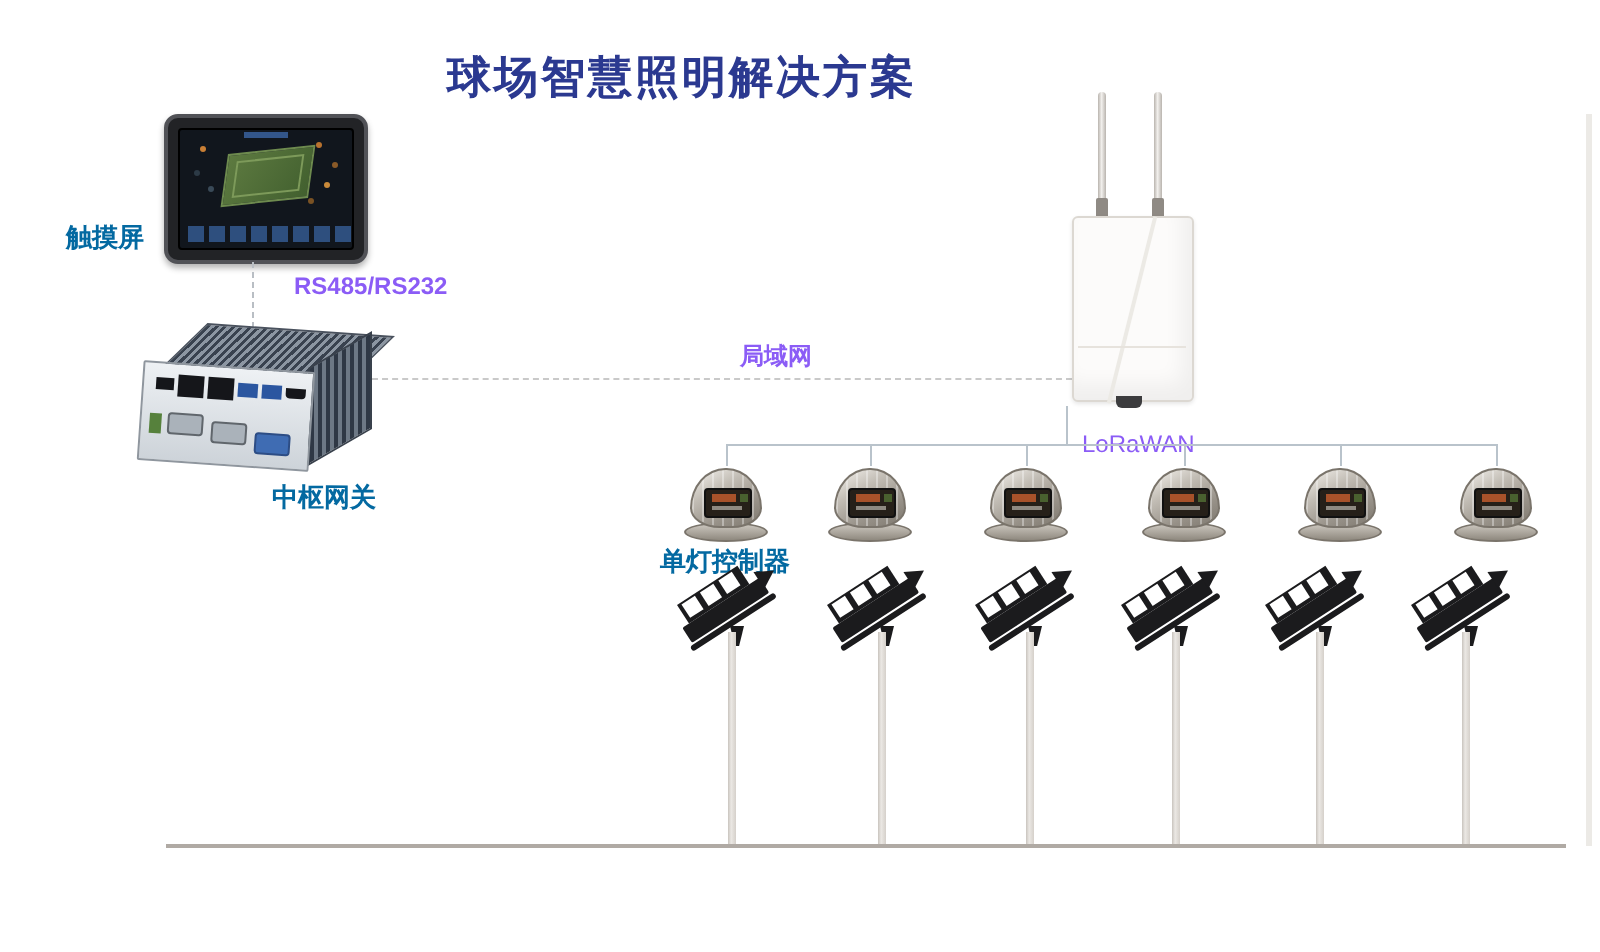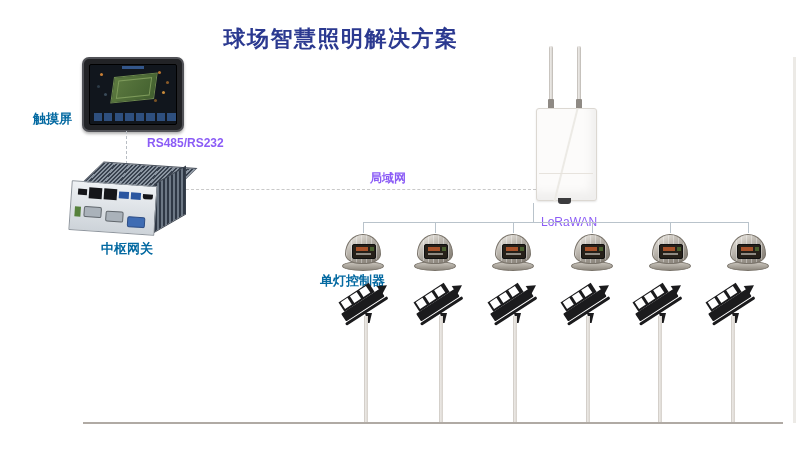--- a/index.html
+++ b/index.html
@@ -7,25 +7,25 @@
           font-family:"Liberation Sans","DejaVu Sans",sans-serif;}
 
   
   .title{position:absolute;left:0;top:24px;width:682px;text-align:center;
          font-size:22px;font-weight:bold;letter-spacing:1.5px;color:#2B3990;}
 
   
   .lbl{position:absolute;color:#8b5cf6;font-size:12px;white-space:nowrap;}
   .lbl.node{font-weight:bold;font-size:13px;color:#0369a1;}
   .ts-lbl{left:33px;top:110px;}
-  .gw-lbl{left:66px;top:240px;width:122px;text-align:center;}
+  .gw-lbl{left:66px;top:240px;width:122px;text-align:right;}
   .serial-lbl{left:147px;top:136px;font-weight:600;}
   .lan-lbl{left:370px;top:170px;font-weight:600;}
   .lw-lbl{left:541px;top:205px;font-weight:400;margin-top:10px;}
-  .ctrl-lbl{left:320px;top:272px;}
+  .ctrl-lbl{left:330px;top:272px;}
 
   
   .serial-line{position:absolute;left:126px;top:131px;height:33px;width:0;
                border-left:1px dashed #b9bec4;}
   .lan-line{position:absolute;left:186px;top:189px;width:350px;height:0;
             border-top:1px dashed #c9c9c9;}
   .lw-drop{position:absolute;left:533px;top:203px;height:19px;width:0;
            border-left:1px solid #b9c3cb;}
   .branch{position:absolute;left:363px;top:222px;width:385px;height:0;
           border-top:1px solid #b9c3cb;}

